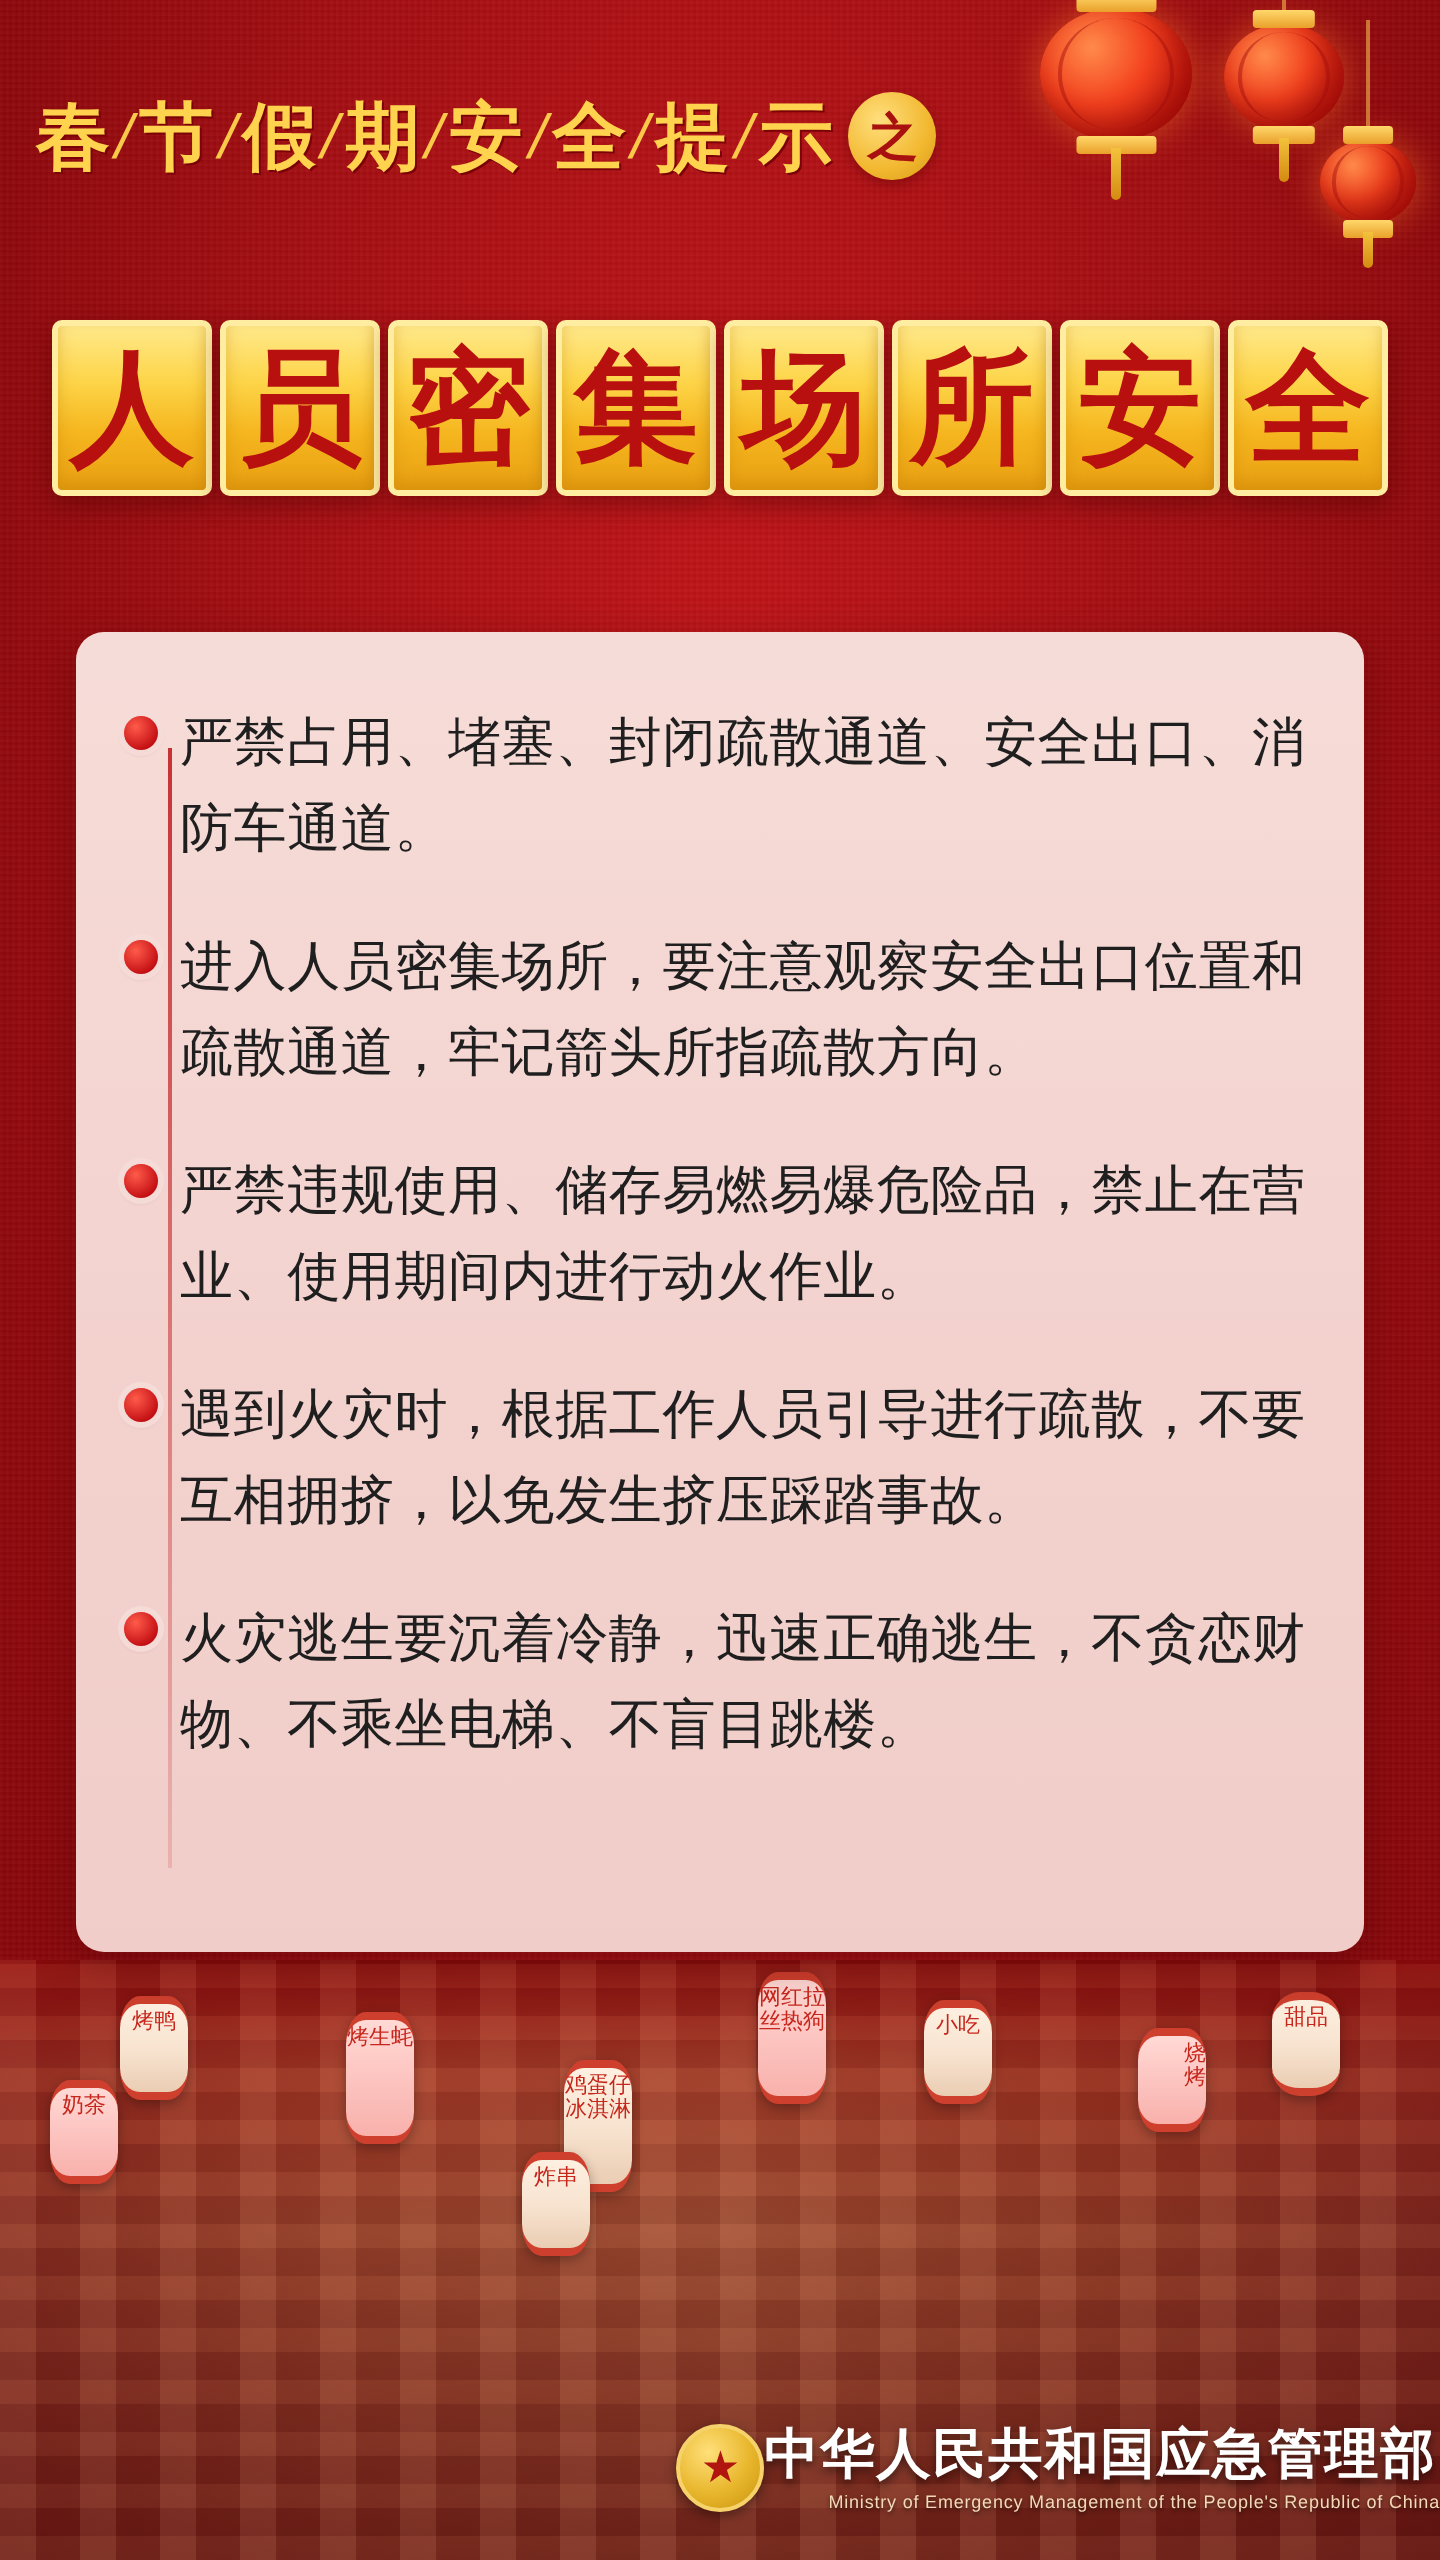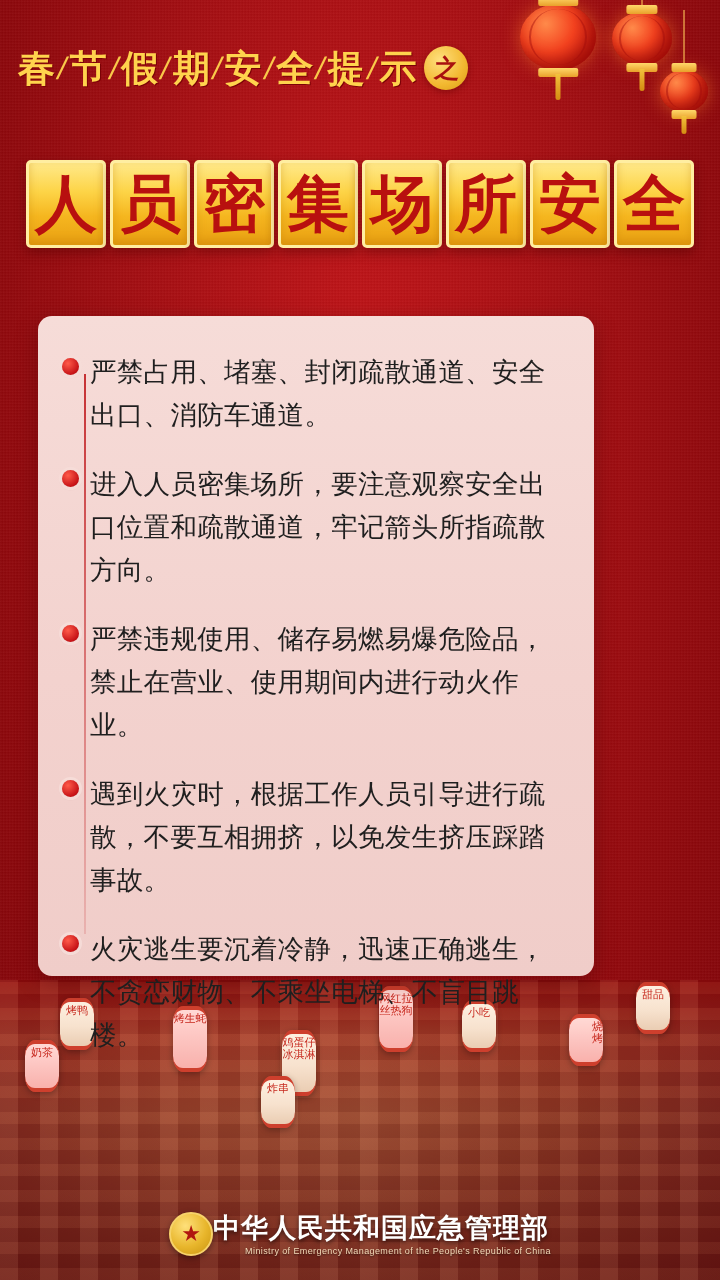--- a/index.html
+++ b/index.html
@@ -142,21 +142,21 @@
     line-height: 82px;
     text-align: center;
     box-shadow: 0 5px 12px rgba(80,0,0,0.45), inset 0 -4px 8px rgba(190,120,0,0.35);
     font-family: "DejaVu Sans", "Liberation Sans", sans-serif;
   }
 
   
   .card {
     position: absolute;
     left: 38px; top: 316px;
-    width: 556px; height: 660px;
+    width: 644px; height: 660px;
     background: linear-gradient(180deg, #f6dcd8 0%, #f3d2ce 55%, #f0cdc9 100%);
     border-radius: 14px;
     box-shadow: 0 6px 22px rgba(60,0,0,0.35);
     padding: 34px 22px 20px 52px;
     z-index: 5;
   }
   .timeline {
     position: absolute;
     left: 46px; top: 58px;
     width: 2px; height: 560px;
@@ -222,21 +222,21 @@
   .mini-lantern.pink { background: linear-gradient(180deg,#ffd9d6,#f6b2ad); margin-left: 13px; }
   .mini-lantern.tall { height: 66px; }
 
   
   .footer {
     position: absolute;
     left: 0; right: 0; bottom: 24px;
     z-index: 7;
     display: flex;
     align-items: center;
-    justify-content: center;
+    justify-content: flex-end;
     gap: 0;
   }
   .emblem {
     width: 44px; height: 44px;
     border-radius: 50%;
     background: radial-gradient(circle at 36% 30%, #ffe07a, #e8b62c 55%, #c8930f 100%);
     border: 2px solid #f6d26a;
     position: relative;
     box-shadow: 0 2px 6px rgba(0,0,0,.4);
   }
@@ -364,21 +364,21 @@
     </div>
     <div class="mini-lantern tall" style="left:282px; top:50px;">
       <span>鸡蛋仔冰淇淋</span>
     </div>
     <div class="mini-lantern" style="left:462px; top:20px;">
       <span>小吃</span>
     </div>
     <div class="mini-lantern pink" style="left:556px; top:34px;padding-left:23px;">
       <span>烧烤</span>
     </div>
-    <div class="mini-lantern" style="left:636px; top:2px;">
+    <div class="mini-lantern" style="left:636px; top:16px;border-radius:14px;">
       <span>甜品</span>
     </div>
     <div class="mini-lantern pink" style="left:12px; top:60px;">
       <span>奶茶</span>
     </div>
     <div class="mini-lantern" style="left:228px; top:96px;margin-left:33px;">
       <span>炸串</span>
     </div>
   </div>
 

